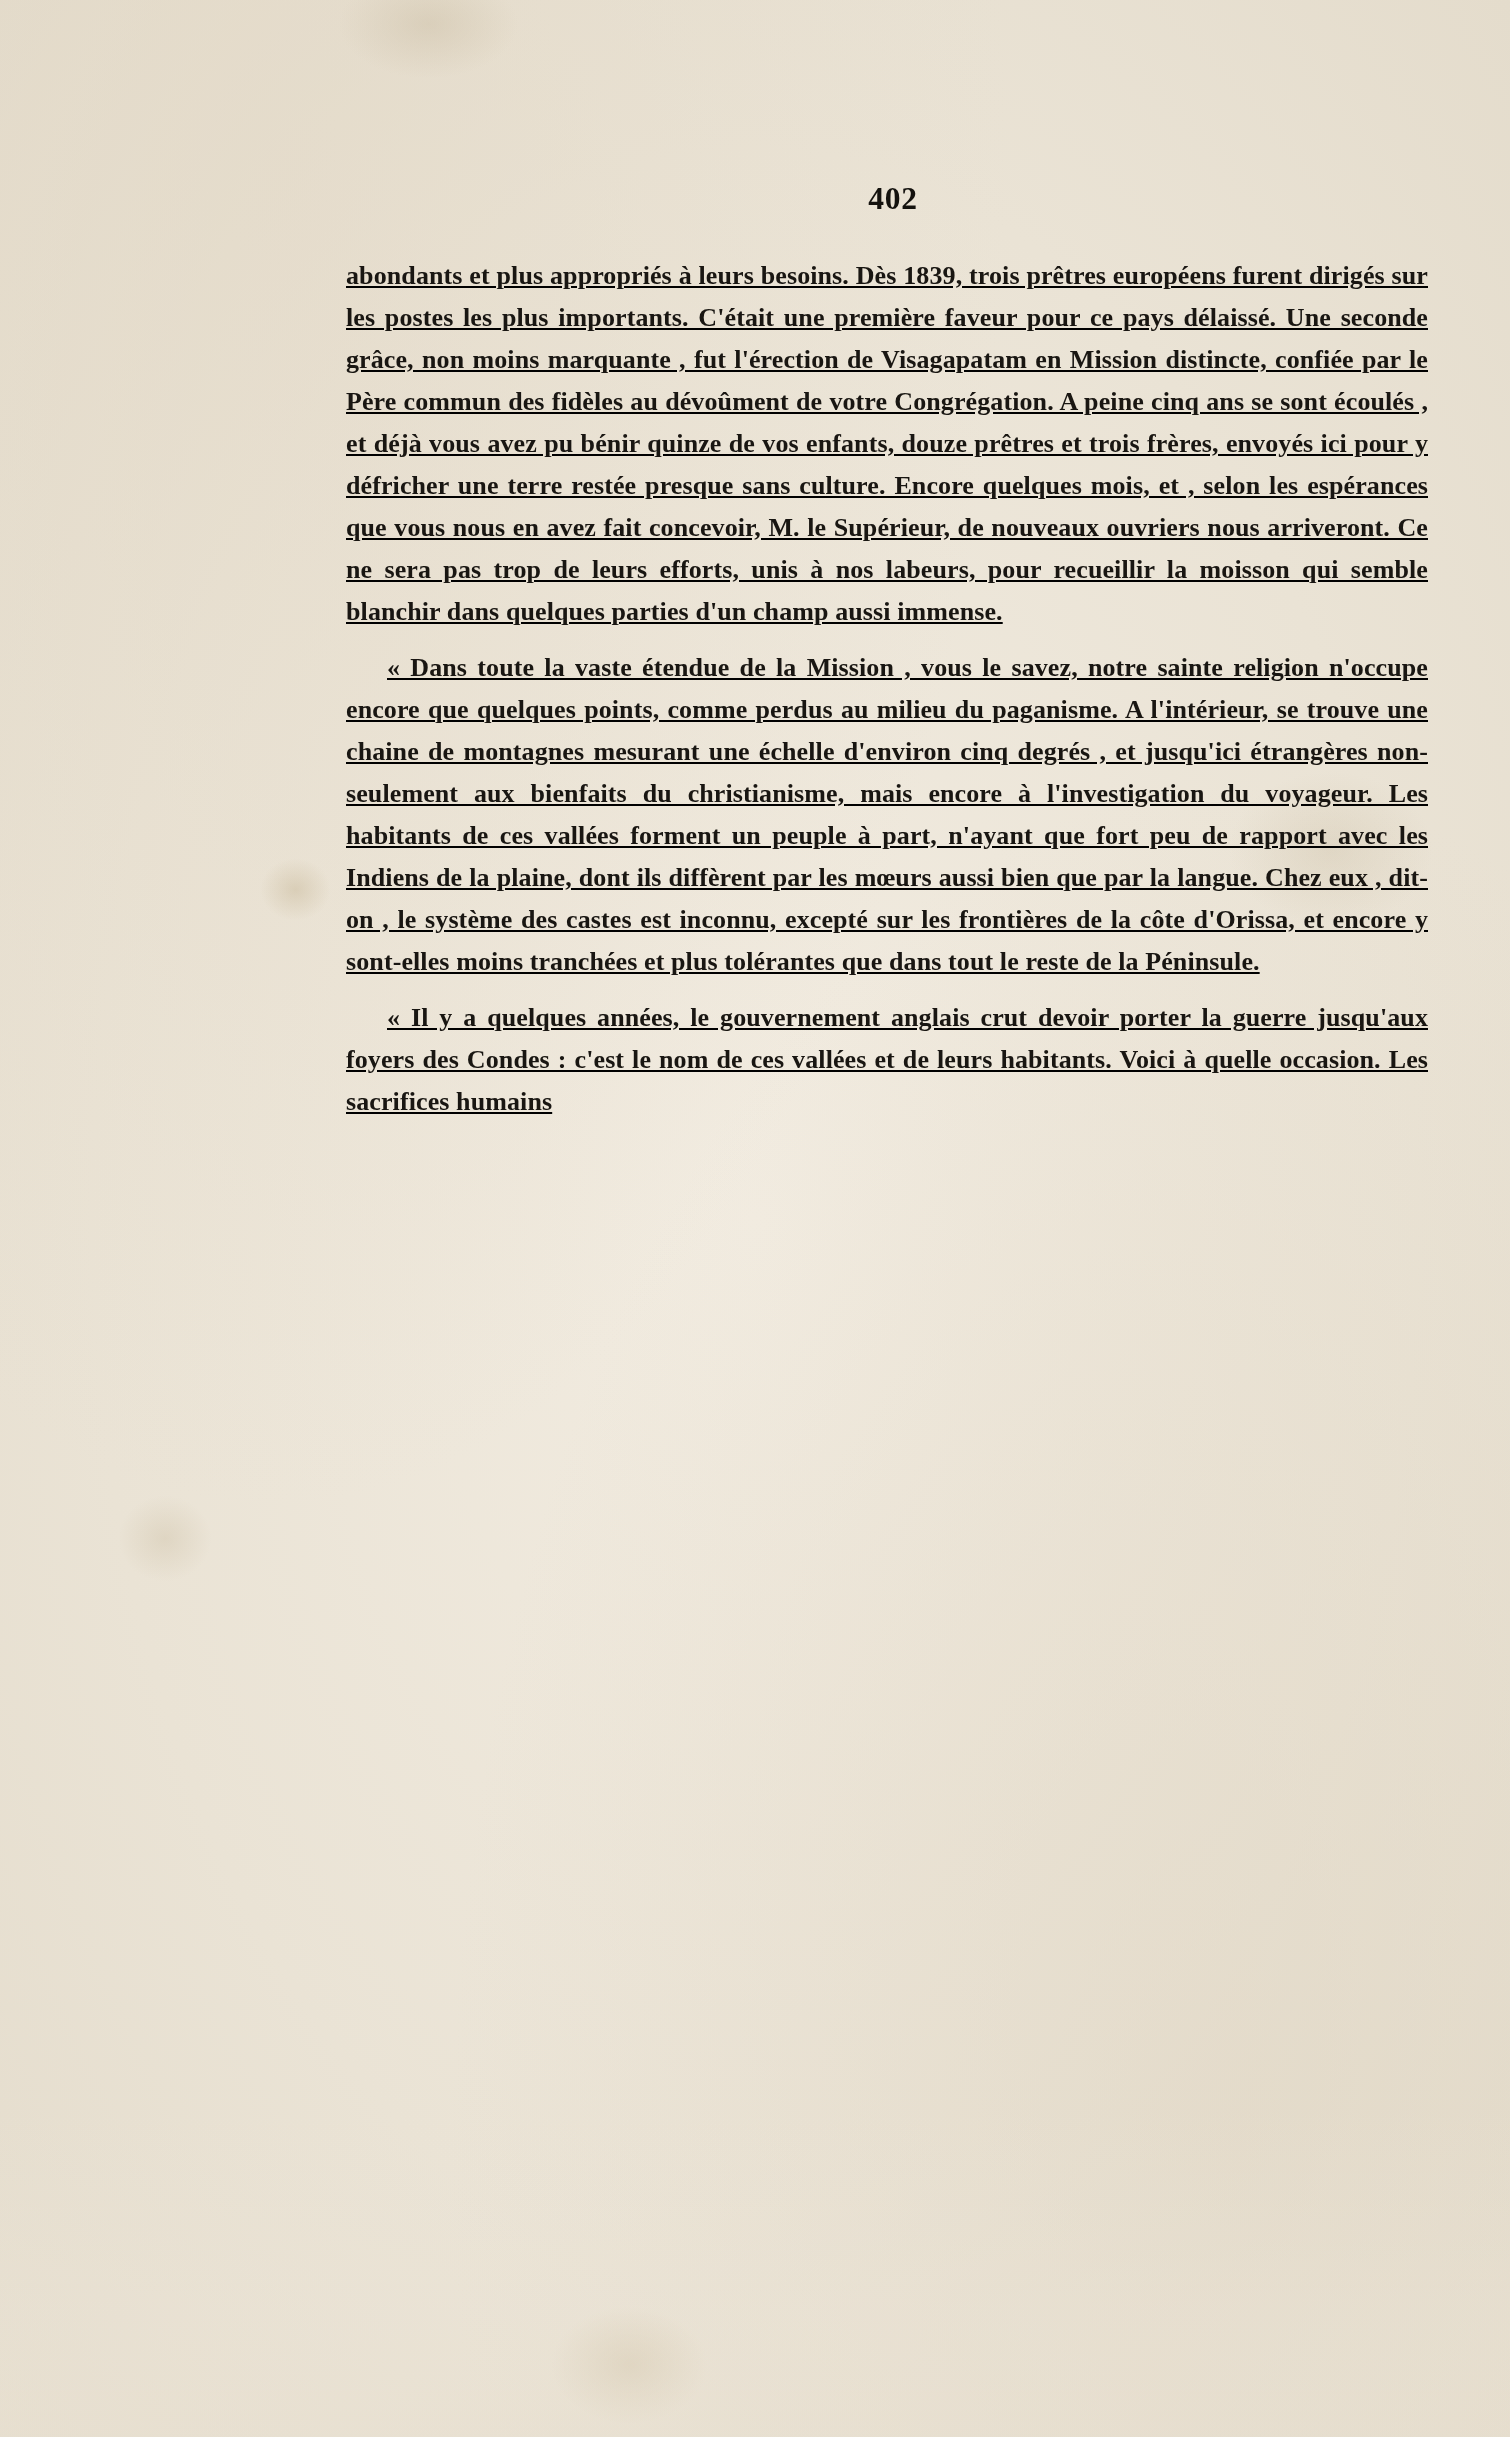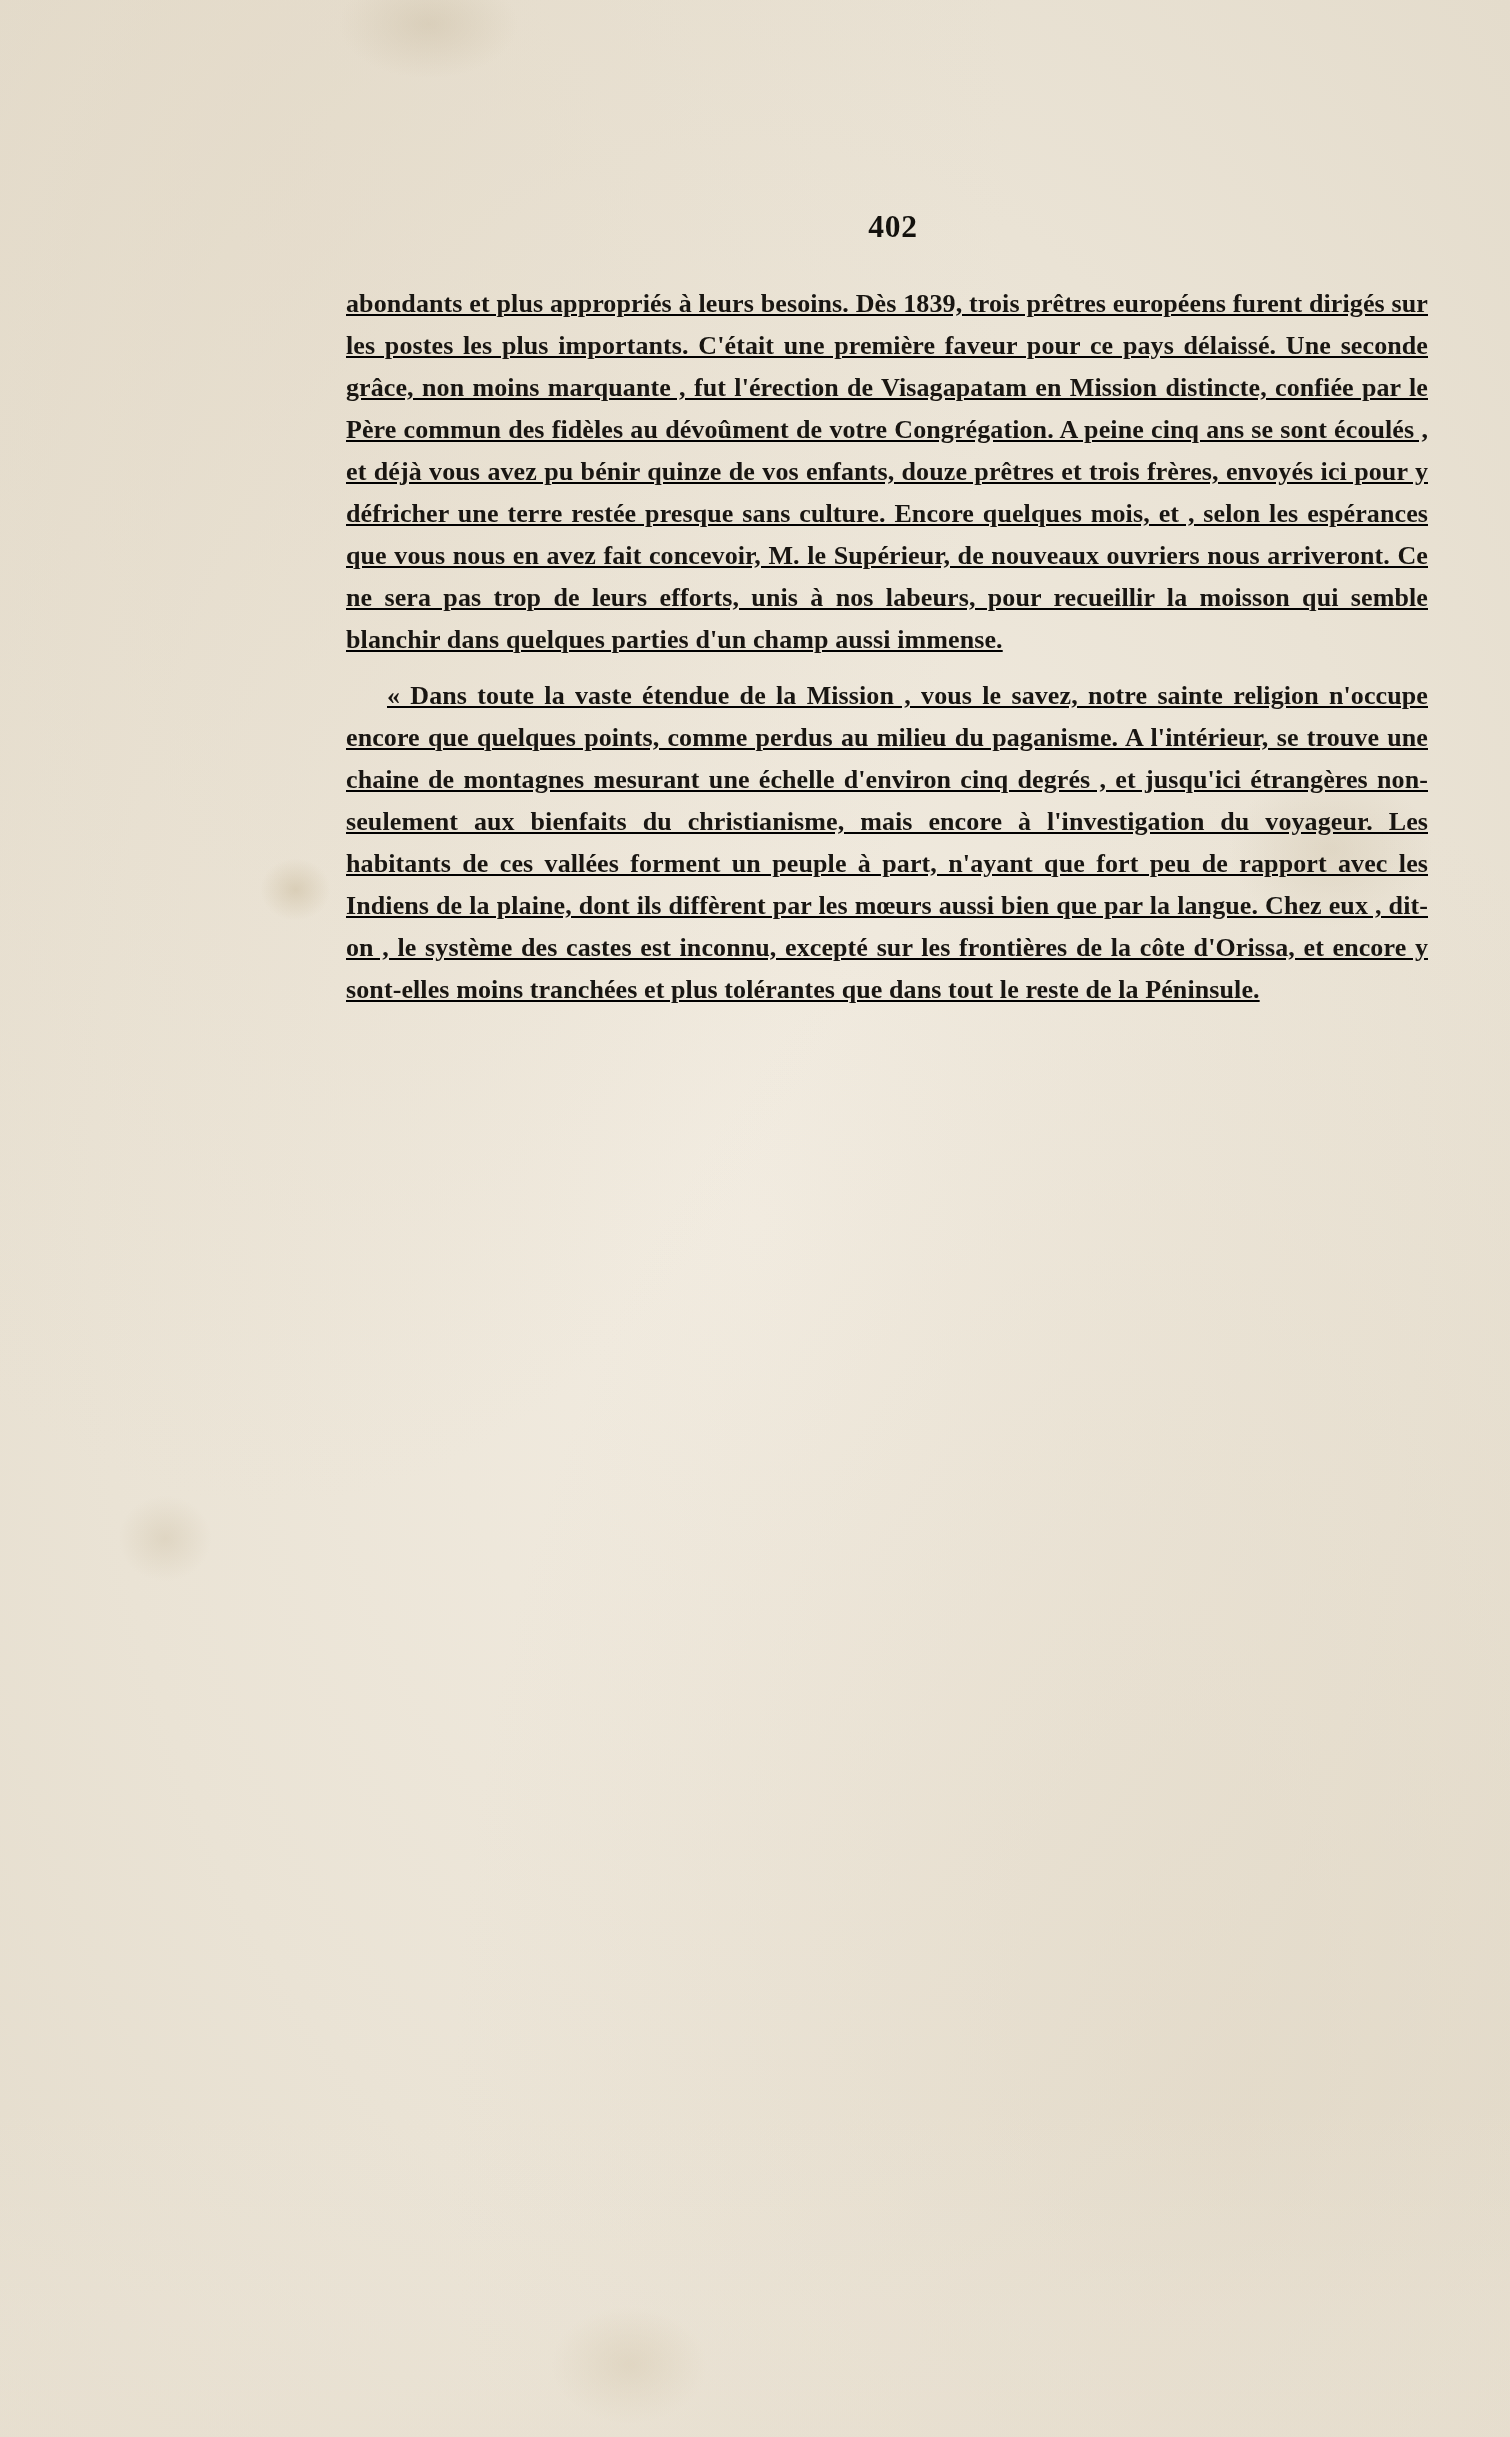--- a/index.html
+++ b/index.html
@@ -30,21 +30,21 @@
   }
   .b1 { left: 338px; top: -31.5px; width: 181px; height: 110px; background: radial-gradient(ellipse, rgba(203,190,165,0.45) 0%, rgba(203,190,165,0) 70%); }
   .b2 { left: 551px; top: 2306px; width: 157px; height: 118px; background: radial-gradient(ellipse, rgba(200,184,152,0.5) 0%, rgba(200,184,152,0) 70%); }
   .b3 { left: 118px; top: 1495px; width: 94px; height: 87px; background: radial-gradient(ellipse, rgba(205,192,166,0.4) 0%, rgba(205,192,166,0) 70%); }
   .b4 { left: 1228px; top: 771px; width: 205px; height: 157px; background: radial-gradient(ellipse, rgba(208,196,172,0.4) 0%, rgba(208,196,172,0) 70%); }
   .b5 { left: 260px; top: 858px; width: 71px; height: 63px; background: radial-gradient(ellipse, rgba(198,182,150,0.45) 0%, rgba(198,182,150,0) 70%); }
 
   .content {
     position: absolute;
     left: 346px;
-    top: 209px;
+    top: 181px;
     width: 1102px;
   }
   .folio {
     text-align: center;
     font-family: "Liberation Serif", serif;
     font-weight: bold;
     font-size: 31.5px;
     letter-spacing: 0.8px;
     color: #14120e;
     margin: 0 0 38px 0;
@@ -90,18 +90,19 @@
   <div class="blotch b2"></div>
   <div class="blotch b3"></div>
   <div class="blotch b4"></div>
   <div class="blotch b5"></div>
 
   <div class="content">
     <div class="folio">402</div>
     <div class="body-text">
       <p class="para">abondants et plus appropriés à leurs besoins. Dès 1839, trois prêtres européens furent dirigés sur les postes les plus importants. C'était une première faveur pour ce pays délaissé. Une seconde grâce, non moins marquante , fut l'érection de Visagapatam en Mission distincte, confiée par le Père commun des fidèles au dévoûment de votre Congrégation. A peine cinq ans se sont écoulés , et déjà vous avez pu bénir quinze de vos enfants, douze prêtres et trois frères, envoyés ici pour y défricher une terre restée presque sans culture. Encore quelques mois, et , selon les espérances que vous nous en avez fait concevoir, M. le Supérieur, de nouveaux ouvriers nous arriveront. Ce ne sera pas trop de leurs efforts, unis à nos labeurs, pour recueillir la moisson qui semble blanchir dans quelques parties d'un champ aussi immense.</p>
       <p class="para indent">« Dans toute la vaste étendue de la Mission , vous le savez, notre sainte religion n'occupe encore que quelques points, comme perdus au milieu du paganisme. A l'intérieur, se trouve une chaine de montagnes mesurant une échelle d'environ cinq degrés , et jusqu'ici étrangères non-seulement aux bienfaits du christianisme, mais encore à l'investigation du voyageur. Les habitants de ces vallées forment un peuple à part, n'ayant que fort peu de rapport avec les Indiens de la plaine, dont ils diffèrent par les mœurs aussi bien que par la langue. Chez eux , dit-on , le système des castes est inconnu, excepté sur les frontières de la côte d'Orissa, et encore y sont-elles moins tranchées et plus tolérantes que dans tout le reste de la Péninsule.</p>
+      <p class="para indent">« Il y a quelques années, le gouvernement anglais crut devoir porter la guerre jusqu'aux foyers des Condes : c'est le nom de ces vallées et de leurs habitants. Voici à quelle occasion. Les sacrifices humains</p>
     </div>
   </div>
 
   <div class="fade"></div>
 </div>
 
 
 </body></html>

